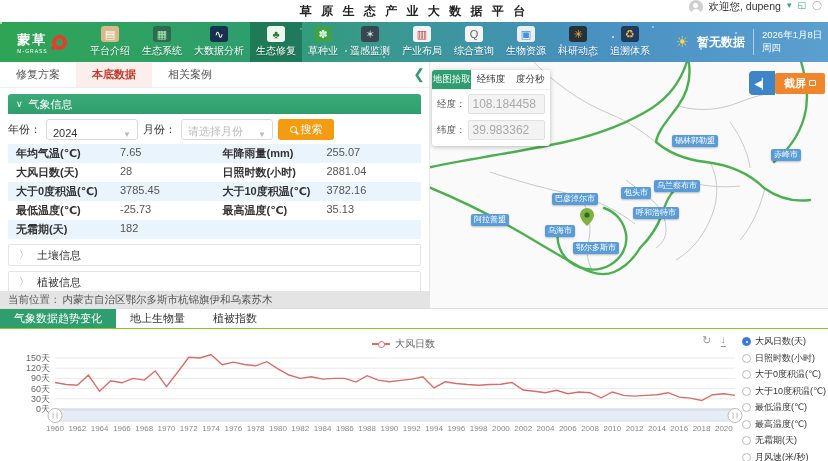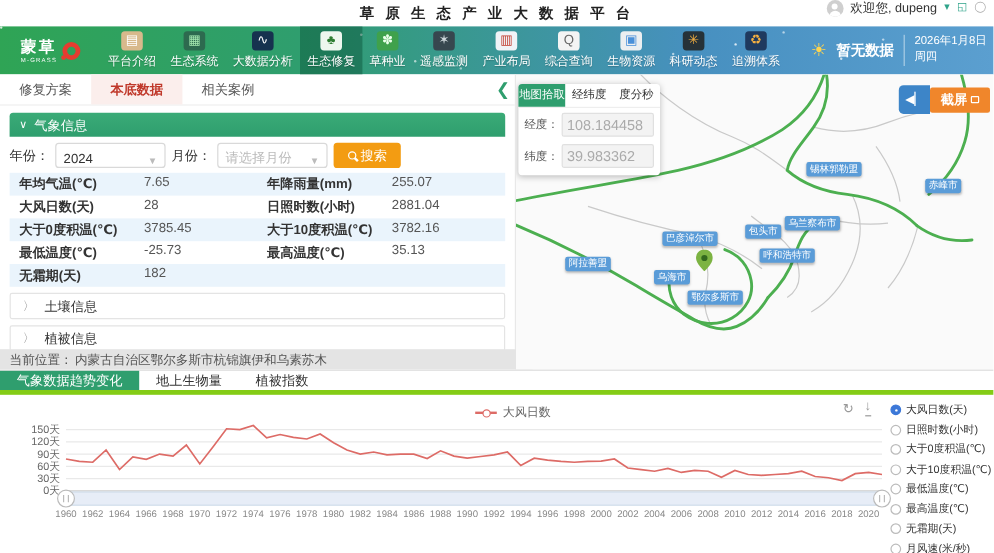--- a/index.html
+++ b/index.html
@@ -93,24 +93,24 @@
     display:flex; align-items:center; padding:0 4px; }
   .map-tools { position:absolute; right:3px; top:9px; display:flex; z-index:5; align-items:center; }
   .speaker-btn { width:26px; height:24px; background:#3d85c8; border-radius:4px 0 0 4px; display:flex; align-items:center;
     justify-content:center; color:#fff; font-size:10px; cursor:pointer; }
   .shot-btn { width:50px; height:21px; background:#f0862b; display:flex; align-items:center; justify-content:center; gap:3px;
     color:#fff; font-size:11px; font-weight:bold; border-radius:2px; cursor:pointer; }
   .cam { width:7px; height:6px; border:1px solid #fff; border-radius:1px; display:inline-block; }
 
   
   .chart-panel { height:153px; border-top:1px solid #ddd; position:relative; background:#fff; }
-  #chart-tabs { height:20px; border-bottom:4px solid #84cc16; display:flex; align-items:stretch; }
+  #chart-tabs { height:20px; border-bottom:1px solid #84cc16; display:flex; align-items:stretch; }
   .chart-tab { padding:0 14px; display:flex; align-items:center; font-size:11px; color:#333; cursor:pointer; }
   .chart-tab.active { background:#2f9e6e; color:#fff; }
-  .legend { position:absolute; left:396px; top:28px; display:flex; align-items:center; gap:5px; font-size:10px; color:#666; cursor:pointer; }
+  .legend { position:absolute; left:372px; top:28px; display:flex; align-items:center; gap:5px; font-size:10px; color:#666; cursor:pointer; }
   .legend-marker { width:18px; height:2px; background:#dd6b66; position:relative; }
   .legend-marker::after { content:""; position:absolute; left:6px; top:-2.5px; width:5px; height:5px; border:1.5px solid #dd6b66;
     background:#fff; border-radius:50%; }
   .toolbox { position:absolute; right:102px; top:25px; display:flex; gap:9px; color:#999; font-size:11px; }
   .toolbox span { cursor:pointer; }
   .dl { border-bottom:1.5px solid #999; line-height:10px; display:inline-block; }
   #radio-list { position:absolute; right:0; top:26px; width:86px; display:flex; flex-direction:column; gap:3.5px; font-size:9px; color:#333; }
   .radio-item { display:flex; align-items:center; gap:4px; cursor:pointer; white-space:nowrap; }
   .radio-dot { width:9px; height:9px; border:1px solid #bbb; border-radius:50%; background:#fff; flex:0 0 auto; position:relative; }
   .radio-item.checked .radio-dot { border-color:#3c78d8; background:#3c78d8; }

